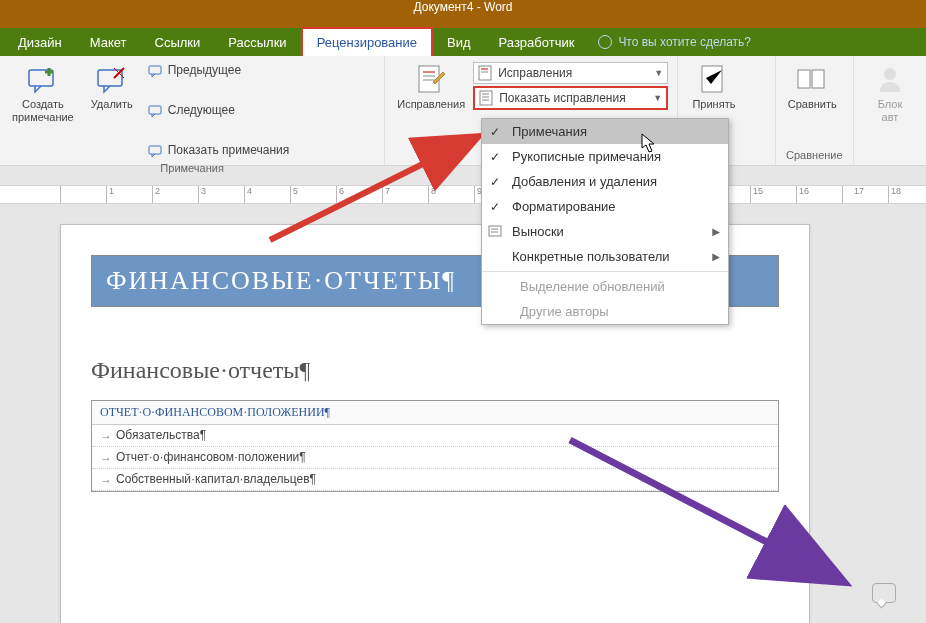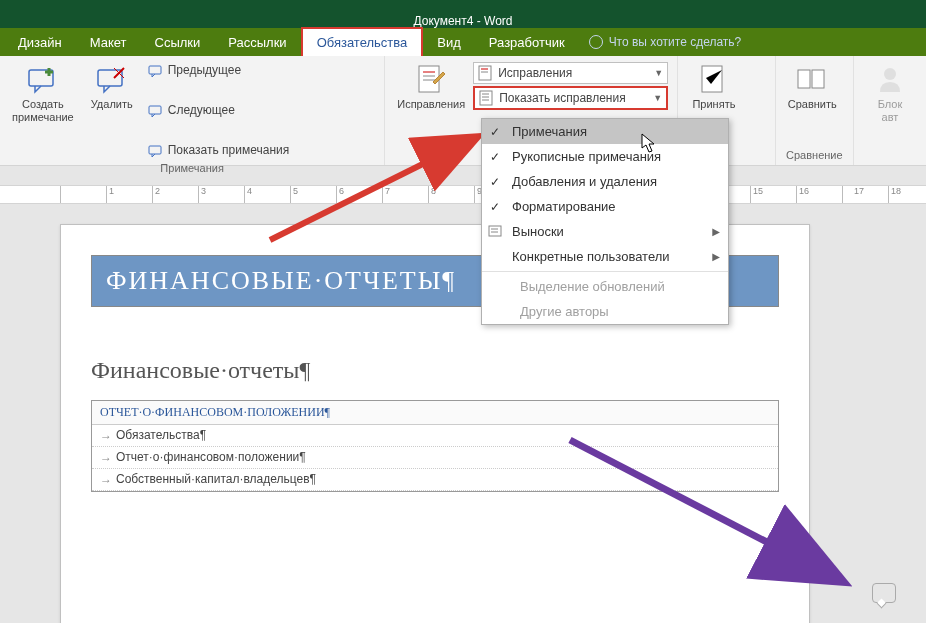--- a/index.html
+++ b/index.html
@@ -1,17 +1,17 @@
 <!DOCTYPE html>
 <html><head>
 <meta charset="utf-8">
 <style>
 *{margin:0;padding:0;box-sizing:border-box;font-family:"Segoe UI",Tahoma,sans-serif;}
 body{width:926px;height:623px;overflow:hidden;background:#fff;position:relative;}
-.titlebar{height:28px;background:#14532d;color:#fff;display:flex;align-items:flex-end;justify-content:center;font-size:12px;}
+.titlebar{height:28px;background:#a16207;color:#fff;display:flex;align-items:flex-start;justify-content:center;font-size:12px;}
 .tabs{height:28px;background:#4d7c0f;display:flex;align-items:center;padding:0 4px;gap:0;}
 .tab{color:#fff;font-size:13px;padding:6px 14px;cursor:pointer;}
 .tab.active{background:#fff;color:#2b579a;border:2px solid #d73a30;}
 .tellme{display:flex;align-items:center;color:#c4d5ee;font-size:12px;margin-left:10px;gap:6px;}
 .bulb{width:14px;height:14px;border:1px solid #c4d5ee;border-radius:50%;position:relative;}
 .ribbon{height:110px;background:#f3f3f3;border-bottom:1px solid #d4d4d4;display:flex;position:relative;}
 .rgroup{display:flex;flex-direction:column;border-right:1px solid #e1e1e1;padding:4px 6px 2px;height:100%;}
 .rgroup-body{flex:1;display:flex;align-items:flex-start;gap:2px;}
 .rgroup-label{font-size:11px;color:#666;text-align:center;padding:2px 0;}
 .bigbtn{display:flex;flex-direction:column;align-items:center;justify-content:flex-start;padding:4px 6px;cursor:pointer;min-width:60px;}
@@ -57,21 +57,21 @@
 
 <div class="titlebar">
   <span>Документ4 - Word</span>
 </div>
 
 <div class="tabs">
   <div class="tab">Дизайн</div>
   <div class="tab">Макет</div>
   <div class="tab">Ссылки</div>
   <div class="tab">Рассылки</div>
-  <div class="tab active">Обязательства</div>
+  <div class="tab active">Рецензирование</div>
   <div class="tab">Вид</div>
   <div class="tab">Разработчик</div>
   <div class="tellme">
     <span class="bulb"></span>
     <span>Что вы хотите сделать?</span>
   </div>
 </div>
 
 <div class="ribbon">
   <div class="rgroup" style="width:395px;">

